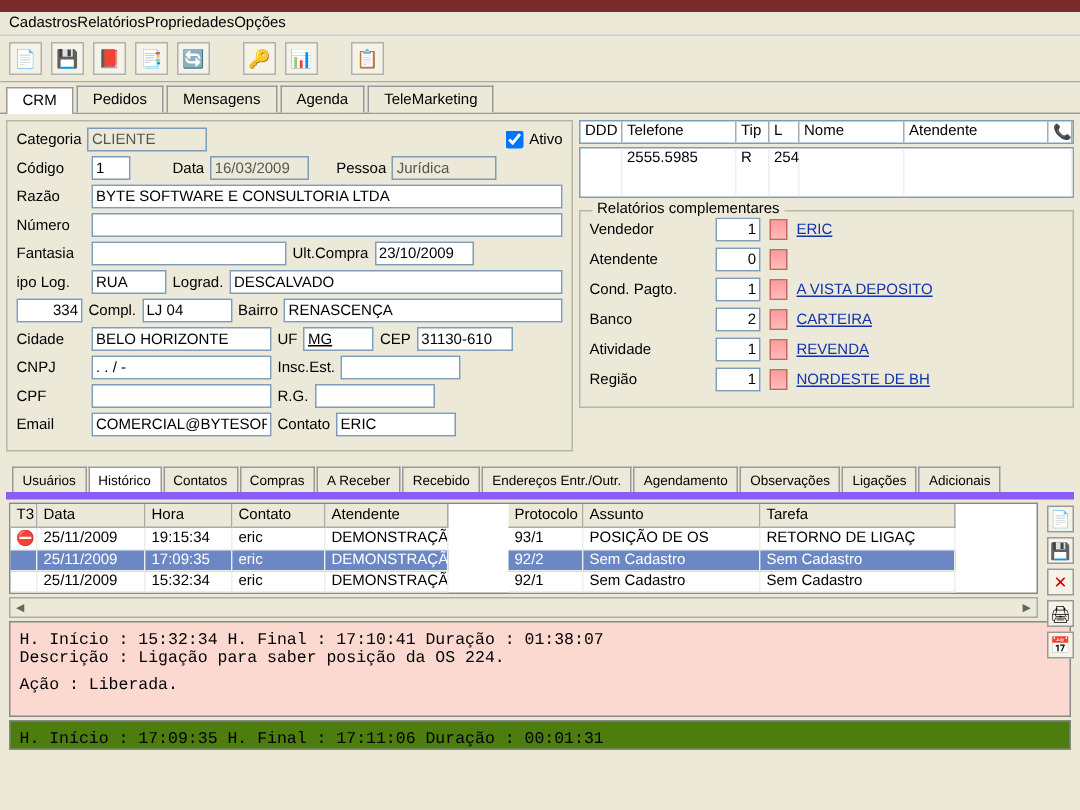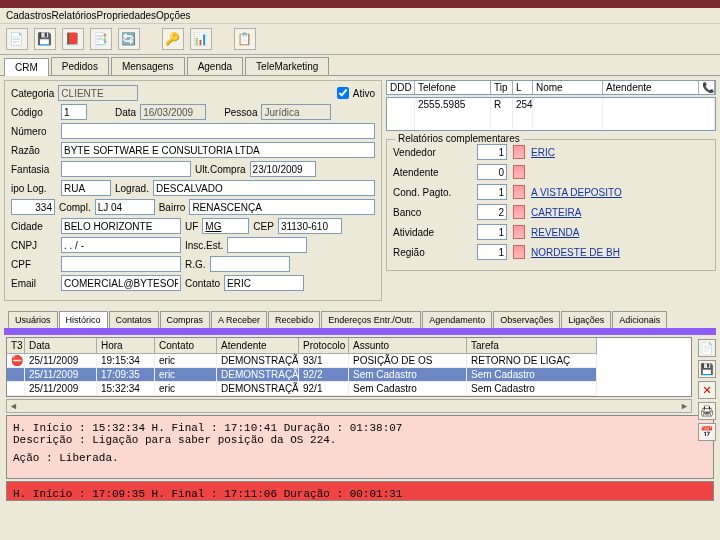--- a/index.html
+++ b/index.html
@@ -31,33 +31,33 @@
   .chk { width: 12px; height: 12px; }
   .ddHead { display:flex; border:1px solid #7f9db9; background:#fff; margin-bottom:2px; }
   .ddHead span { border-right:1px solid #aaa; padding:1px 3px; font-size:10px; }
   .ddData { display:flex; border:1px solid #7f9db9; background:#fff; height:34px; }
   .ddData span { border-right:1px solid #eee; padding:1px 3px; font-size:10px; }
   .infRow { display:flex; align-items:center; gap:6px; margin-bottom:4px; }
   .infRow .lbl { width: 78px; }
   .infRow .num { width: 30px; text-align:right; }
   .infRow .book { width:12px; height:14px; background: linear-gradient(#f99,#fbb); border:1px solid #c66; }
   .infRow .val { color:#1133aa; text-decoration: underline; font-size:10px; }
-  .subtabs { display:flex; border-bottom:7px solid #8b5cf6; padding: 0 4px; gap:0; margin: 2px 4px 0 4px; flex-wrap:nowrap; }
+  .subtabs { display:flex; border-bottom:5px solid #8b5cf6; padding: 0 4px; gap:0; margin: 2px 4px 0 4px; flex-wrap:nowrap; }
   .subtabs .st { padding:3px 6px; border:1px solid #999; border-bottom:none; background:#ece9d8; font-size:9px; margin-right:1px; white-space:nowrap; }
   .subtabs .st.active { background:#fff; }
   .grid { margin: 2px 28px 2px 6px; border:1px solid #888; background:#fff; }
   .ghead, .grow { display:flex; }
   .ghead div { background:#ece9d8; border-right:1px solid #aaa; border-bottom:1px solid #aaa; padding:2px 4px; font-size:10px; }
   .grow div { border-right:1px solid #eee; border-bottom:1px solid #eee; padding:1px 4px; font-size:10px; overflow:hidden; white-space:nowrap; }
   .grow.sel div { background:#6b88c4; color:#fff; }
-  .c1{width:18px;} .c2{width:72px;} .c3{width:58px;} .c4{width:62px;} .c5{width:82px;} .c6{width:50px;} .c7{width:118px;} .c8{width:130px;}
+  .c1{width:18px;} .c2{width:72px;} .c3{width:58px;} .c4{width:62px;} .c5{width:82px;} .c6{width:50px;margin-left:40px;} .c7{width:118px;} .c8{width:130px;}
   .sidebtns { position:absolute; right:4px; display:flex; flex-direction:column; gap:3px; }
   .sidebtns div { width:18px; height:18px; border:1px solid #999; background:#f5f3e7; font-size:11px; display:flex; align-items:center; justify-content:center; }
   .detail { margin: 2px 6px; border:1px solid #888; background:#fbd9d0; padding:6px; font-family: 'Courier New', monospace; font-size:11px; height:64px; }
-  .detail2 { margin: 2px 6px; border:1px solid #888; background:#ef4444; padding:6px; font-family: 'Courier New', monospace; font-size:11px; height:20px; }
+  .detail2 { margin: 2px 6px; border:1px solid #888; background:#4d7c0f; padding:6px; font-family: 'Courier New', monospace; font-size:11px; height:20px; }
   .gridwrap { position: relative; }
   .scrollcorner { height:14px; background:#ece9d8; border:1px solid #aaa; margin: 0 28px 0 6px; display:flex; justify-content:space-between; align-items:center; padding:0 2px; font-size:9px; color:#666;}
 </style>
 </head>
 <body>
 
 <div class="titlebar"></div>
 
 <div class="menubar">
   <span class="menuitem">Cadastros</span>
@@ -101,26 +101,26 @@
         <span class="lbl" style="width:46px">Código</span>
         <input class="fld" style="width: 26px;" value="1">
         <span style="width:20px"></span>
         <span class="lbl">Data</span>
         <input class="fld gray" style="width: 66px;" value="16/03/2009">
         <span style="width:10px"></span>
         <span class="lbl">Pessoa</span>
         <input class="fld gray" style="width: 70px;" value="Jurídica">
       </div>
       <div class="row">
+        <span class="lbl" style="width:46px">Razão</span>
+        <input class="fld" style="flex: 1 1 0%;" value="BYTE SOFTWARE E CONSULTORIA LTDA">
+      </div>
+      <div class="row">
         <span class="lbl" style="width:46px">Número</span>
         <input class="fld" style="flex: 1 1 0%;" value="">
-      </div>
-      <div class="row">
-        <span class="lbl" style="width:46px">Razão</span>
-        <input class="fld" style="flex: 1 1 0%;" value="BYTE SOFTWARE E CONSULTORIA LTDA">
       </div>
       <div class="row">
         <span class="lbl" style="width:46px">Fantasia</span>
         <input class="fld" style="width: 130px;">
         <span class="lbl">Ult.Compra</span>
         <input class="fld" style="width: 66px;" value="23/10/2009">
       </div>
       <div class="row">
         <span class="lbl" style="width:46px">ipo Log.</span>
         <input class="fld" style="width: 50px;" value="RUA">

